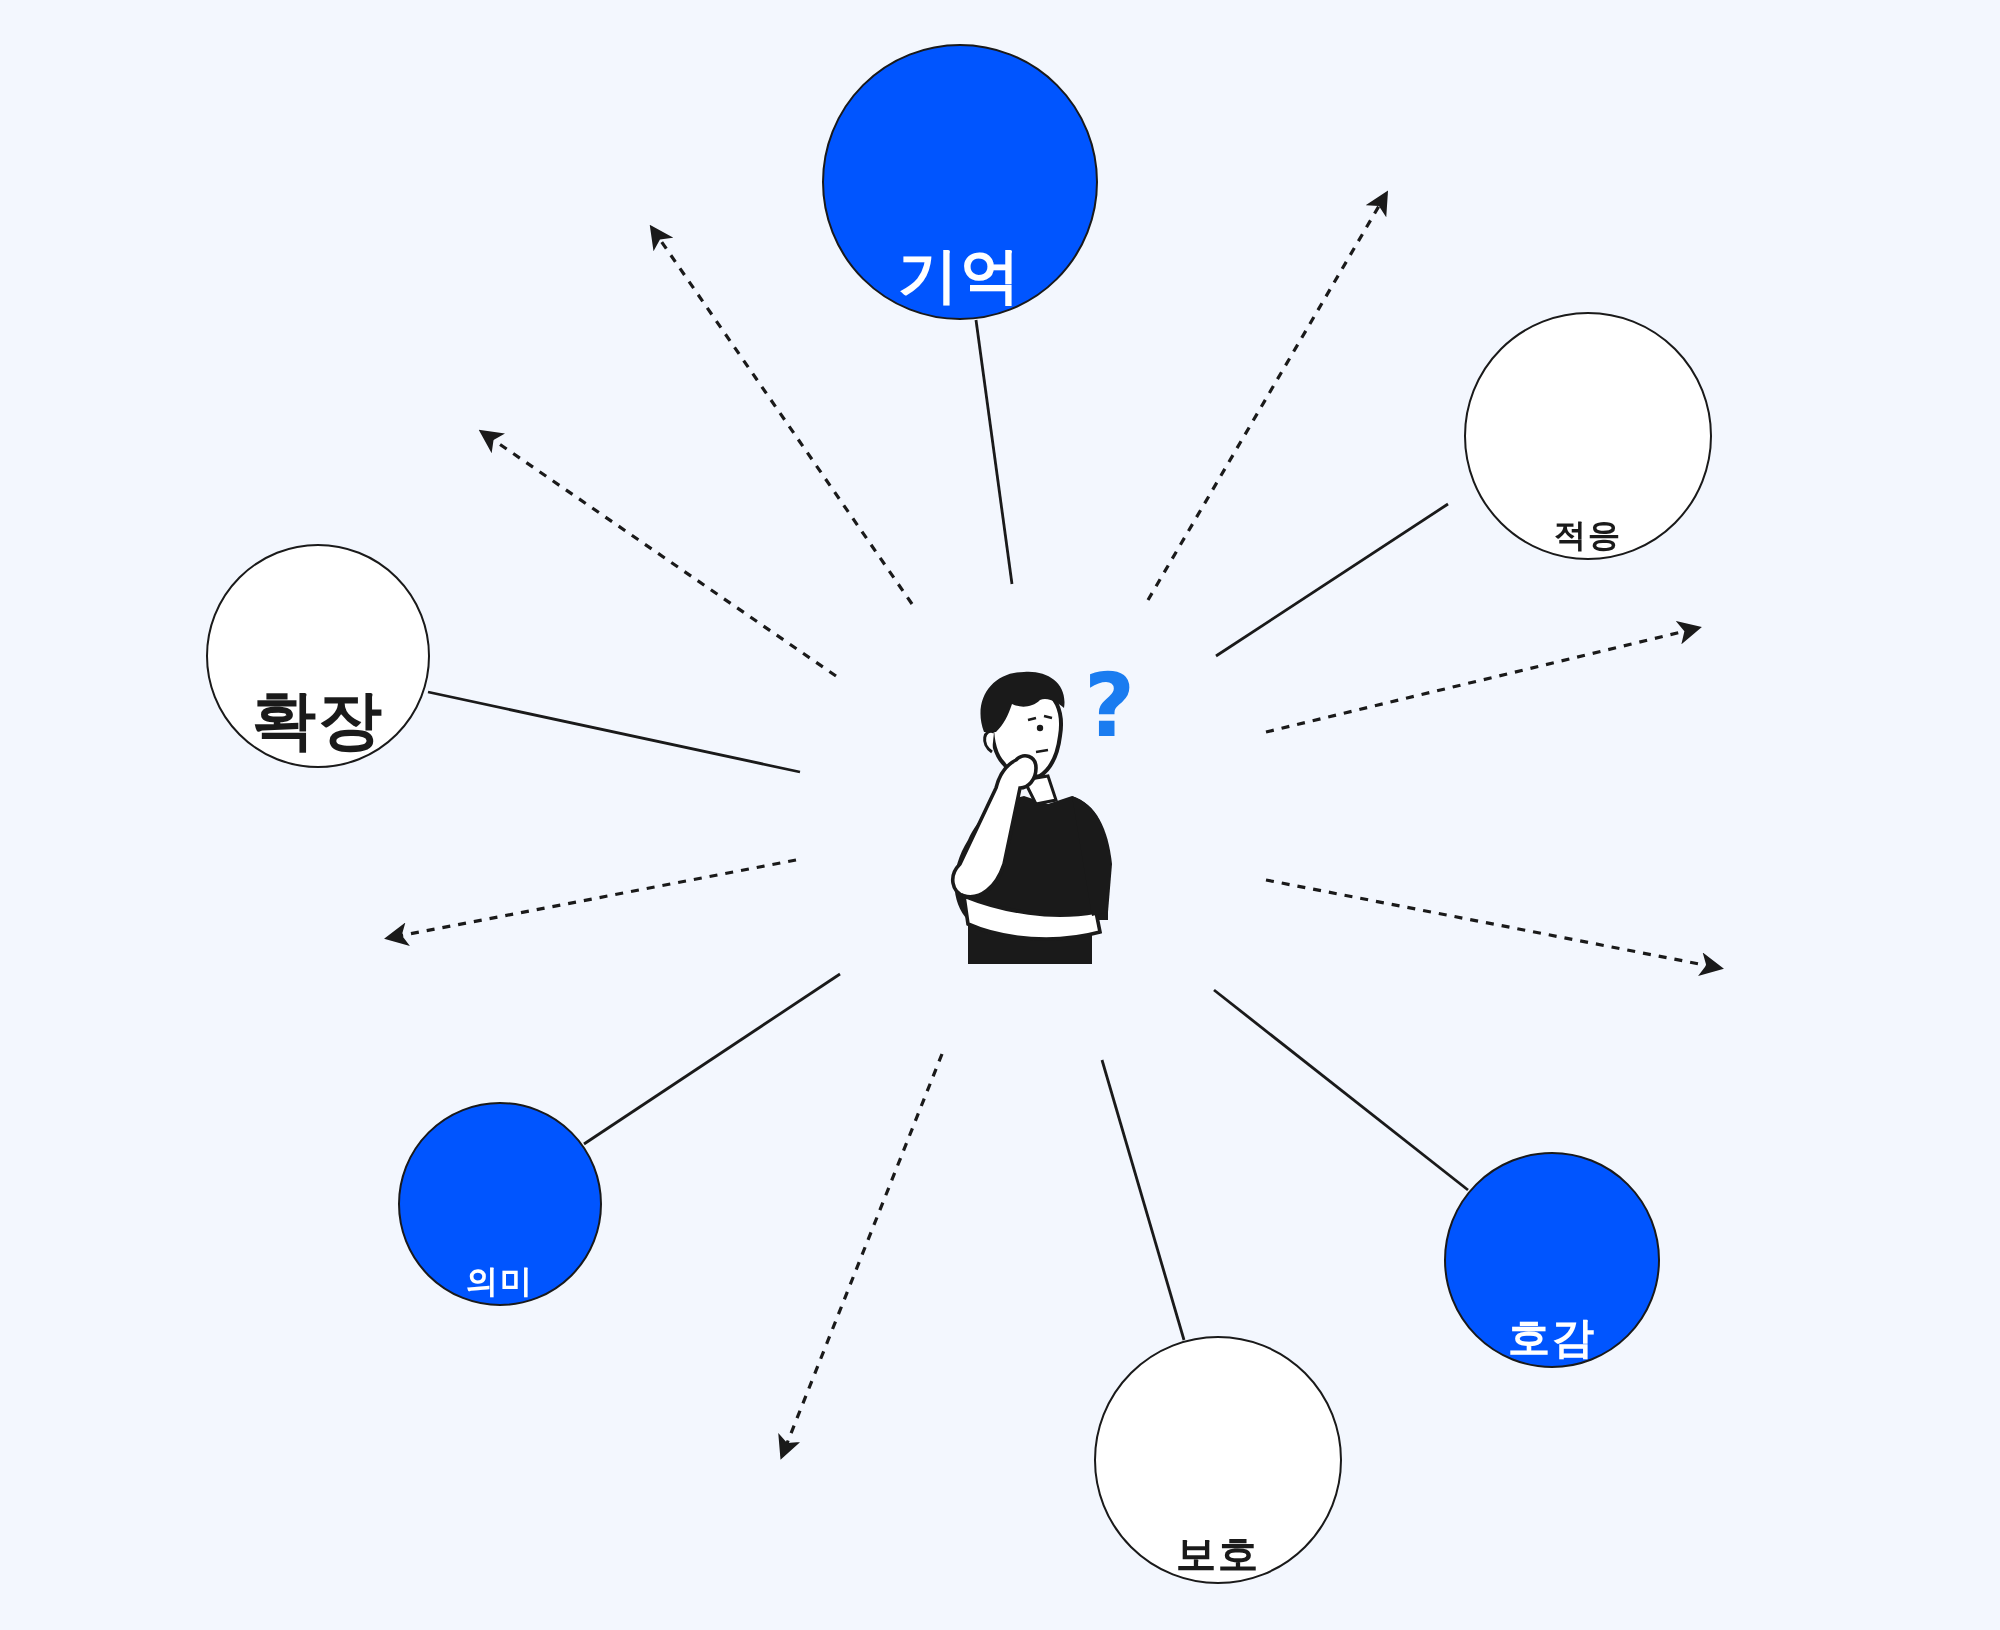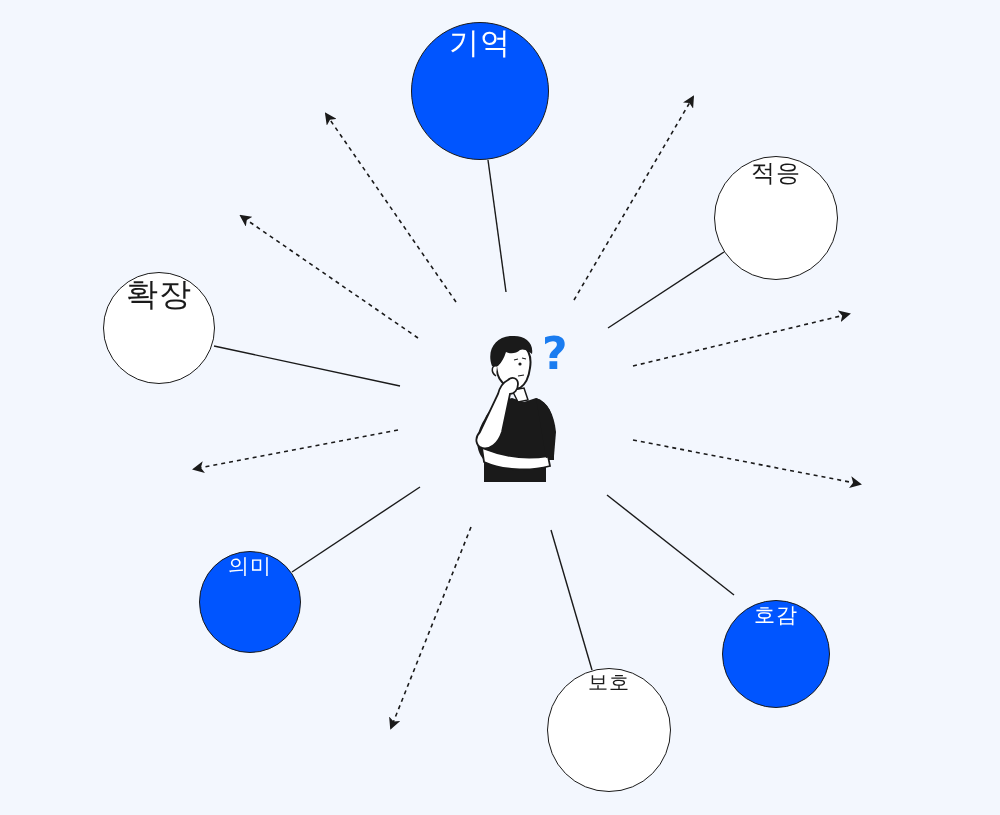--- a/index.html
+++ b/index.html
@@ -9,22 +9,22 @@
       overflow: hidden;
       font-family: "DejaVu Sans", "Liberation Sans", sans-serif;
     }
     .canvas { position: relative; width: 1000px; height: 815px; }
     svg.lines { position: absolute; left: 0; top: 0; }
     .node {
       position: absolute;
       border-radius: 50%;
       border: 1.5px solid #1a1a1a;
       box-sizing: border-box;
-      display: flex; align-items: flex-start; justify-content: center;
-      font-weight: normal;
+      display: flex; align-items: flex-end; justify-content: center;
+      font-weight: bold;
       letter-spacing: 1px;
     }
     .node.blue { background: #0055ff; color: #ffffff; }
     .node.white { background: #ffffff; color: #1a1a1a; }
     .person { position: absolute; left: 462px; top: 332px; width: 130px; height: 160px; }
   </style>
 </head>
 <body>
 
 <div class="canvas">
@@ -50,30 +50,30 @@
         <line x1="398" y1="430" x2="194" y2="469" stroke="#1a1a1a" stroke-width="1.6" stroke-dasharray="4 4" marker-end="url(#arrowhead)"></line>
         <line x1="633" y1="440" x2="860" y2="484" stroke="#1a1a1a" stroke-width="1.6" stroke-dasharray="4 4" marker-end="url(#arrowhead)"></line>
         <line x1="471" y1="527" x2="391" y2="728" stroke="#1a1a1a" stroke-width="1.6" stroke-dasharray="4 4" marker-end="url(#arrowhead)"></line>
       </g>
   </svg>
 
   <div id="nodes">
       <div class="node blue" style="left: 411px; top: 22px; width: 138px; height: 138px; font-size: 30px;">
         <span>기억</span>
       </div>
-      <div class="node white" style="left: 714px; top: 156px; width: 124px; height: 124px; font-size: 24px;">
+      <div class="node white" style="left: 732px; top: 156px; width: 124px; height: 124px; font-size: 16px;">
         <span>적응</span>
       </div>
       <div class="node white" style="left: 103px; top: 272px; width: 112px; height: 112px; font-size: 32px;">
         <span>확장</span>
       </div>
-      <div class="node blue" style="left: 199px; top: 551px; width: 102px; height: 102px; font-size: 21px;">
+      <div class="node blue" style="left: 199px; top: 551px; width: 102px; height: 102px; font-size: 16px;">
         <span>의미</span>
       </div>
-      <div class="node blue" style="left: 722px; top: 600px; width: 108px; height: 108px; font-size: 21px;">
+      <div class="node blue" style="left: 722px; top: 576px; width: 108px; height: 108px; font-size: 21px;">
         <span>호감</span>
       </div>
       <div class="node white" style="left: 547px; top: 668px; width: 124px; height: 124px; font-size: 20px;">
         <span>보호</span>
       </div>
     </div>
 
   <div class="person">
     <svg width="130" height="160" viewBox="0 0 130 160">
 

